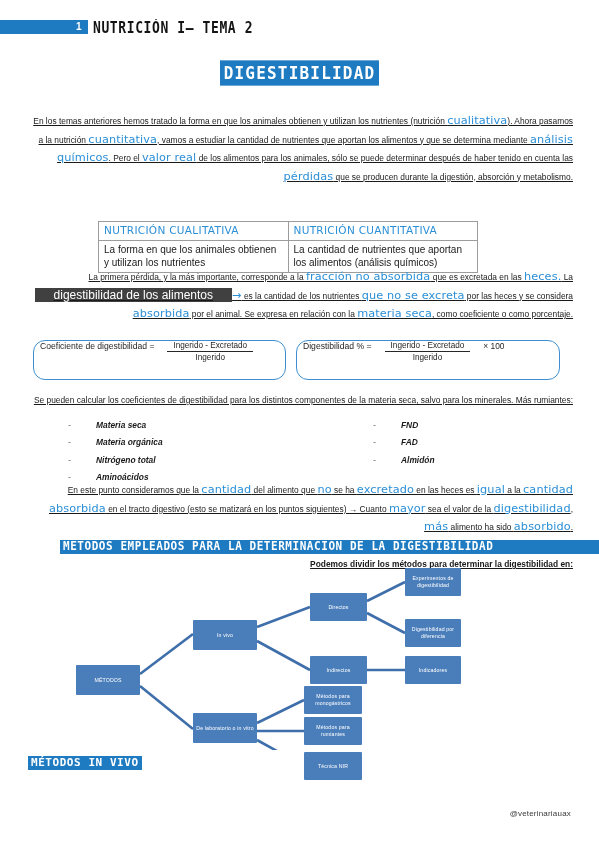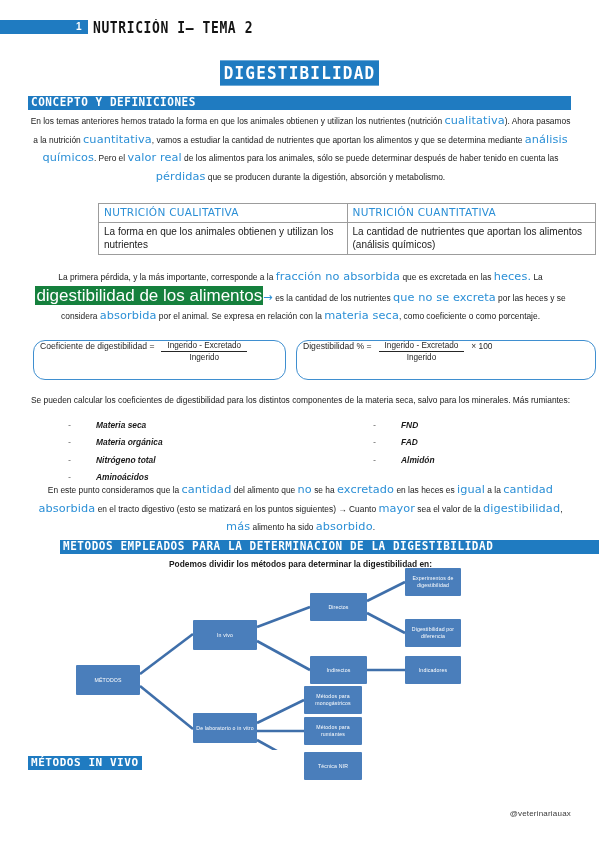--- a/index.html
+++ b/index.html
@@ -61,36 +61,37 @@
     font-size:11px;font-weight:bold;letter-spacing:.55px;
     line-height:14px;padding:0 3px;
     font-family:"DejaVu Sans Mono","Liberation Mono",monospace;
     white-space:nowrap;
   }
 
   
   .para{
     position:absolute;left:28px;width:545px;
     font-size:8.4px;line-height:17.5px;color:#1a1a1a;
-    text-align:center;
+    text-align:right;
+    text-decoration:underline;
   }
   .hl{
     color:#2b8fd6;
     font-size:11.3px;
     font-family:"DejaVu Sans","Liberation Sans",sans-serif;
     letter-spacing:.1px;
   }
   .hl-box{
-    color:#ffffff;background:#15803d;
-    font-size:17px;padding:0 1px;
+    color:#ffffff;background:#404040;
+    font-size:12px;padding:0 19px;
   }
 
   
   .tbl{
-    position:absolute;left:98px;top:203px;width:498px;
+    position:absolute;left:98px;top:221px;width:380px;
     border-collapse:collapse;
   }
   .tbl td{
     border:1px solid #9c9c9c;
     padding:3px 5px;
     vertical-align:top;
     font-size:10px;line-height:12.5px;
     width:50%;
   }
   .tbl td.th{
@@ -101,24 +102,24 @@
 
   
   .fbox{
     position:absolute;top:340px;height:40px;
     border:1.6px solid #3f8fd0;border-radius:12px;
     box-sizing:border-box;
     display:flex;
     padding:0 6px;
   }
   #fbox1{left:33px;width:253px;}
-  #fbox2{left:296px;width:300px;}
+  #fbox2{left:296px;width:264px;}
   .flabel{font-size:8.6px;color:#262626;white-space:nowrap;}
   .frac{
-    display:inline-block;text-align:center;margin:0 7px;
+    display:inline-block;text-align:center;margin:0 13px;
     font-size:8.2px;color:#262626;
   }
   .frac .num{padding:0 6px 1px 6px;border-bottom:1.4px solid #262626;display:block;white-space:nowrap;}
   .frac .den{padding-top:1px;display:block;white-space:nowrap;}
   .fmult{font-size:8.4px;color:#262626;white-space:nowrap;}
 
   
   .lists{position:absolute;left:28px;top:417px;width:545px;}
   .lcol{position:absolute;font-size:8.4px;line-height:17.4px;font-style:italic;}
   .lcol.left{left:40px;top:0;}
@@ -152,23 +153,20 @@
   <div class="hdr">
     <div class="hdr-bar"></div>
     <div class="hdr-num">1</div>
     <div class="hdr-title">NUTRICIÓN I– TEMA 2</div>
   </div>
 
   <div class="doc-title">
     <span>DIGESTIBILIDAD</span>
   </div>
 
-  <div class="secbar" style="top:96px;">
-    <i>CONCEPTO Y DEFINICIONES</i>
-  </div>
 
   <div class="para" style="top:112px;">
     <span>En los temas anteriores hemos tratado la forma en que los animales obtienen y utilizan los nutrientes (nutrición </span><span class="hl">cualitativa</span><span>). Ahora pasamos a la nutrición </span><span class="hl">cuantitativa</span><span>, vamos a estudiar la cantidad de nutrientes que aportan los alimentos y que se determina mediante </span><span class="hl">análisis químicos</span><span>. Pero el </span><span class="hl">valor real</span><span> de los alimentos para los animales, sólo se puede determinar después de haber tenido en cuenta las </span><span class="hl">pérdidas</span><span> que se producen durante la digestión, absorción y metabolismo.</span>
   </div>
 
   <table class="tbl">
     <tbody>
         <tr>
       <td class="th">NUTRICIÓN CUALITATIVA</td>
       <td class="th">NUTRICIÓN  CUANTITATIVA</td>

